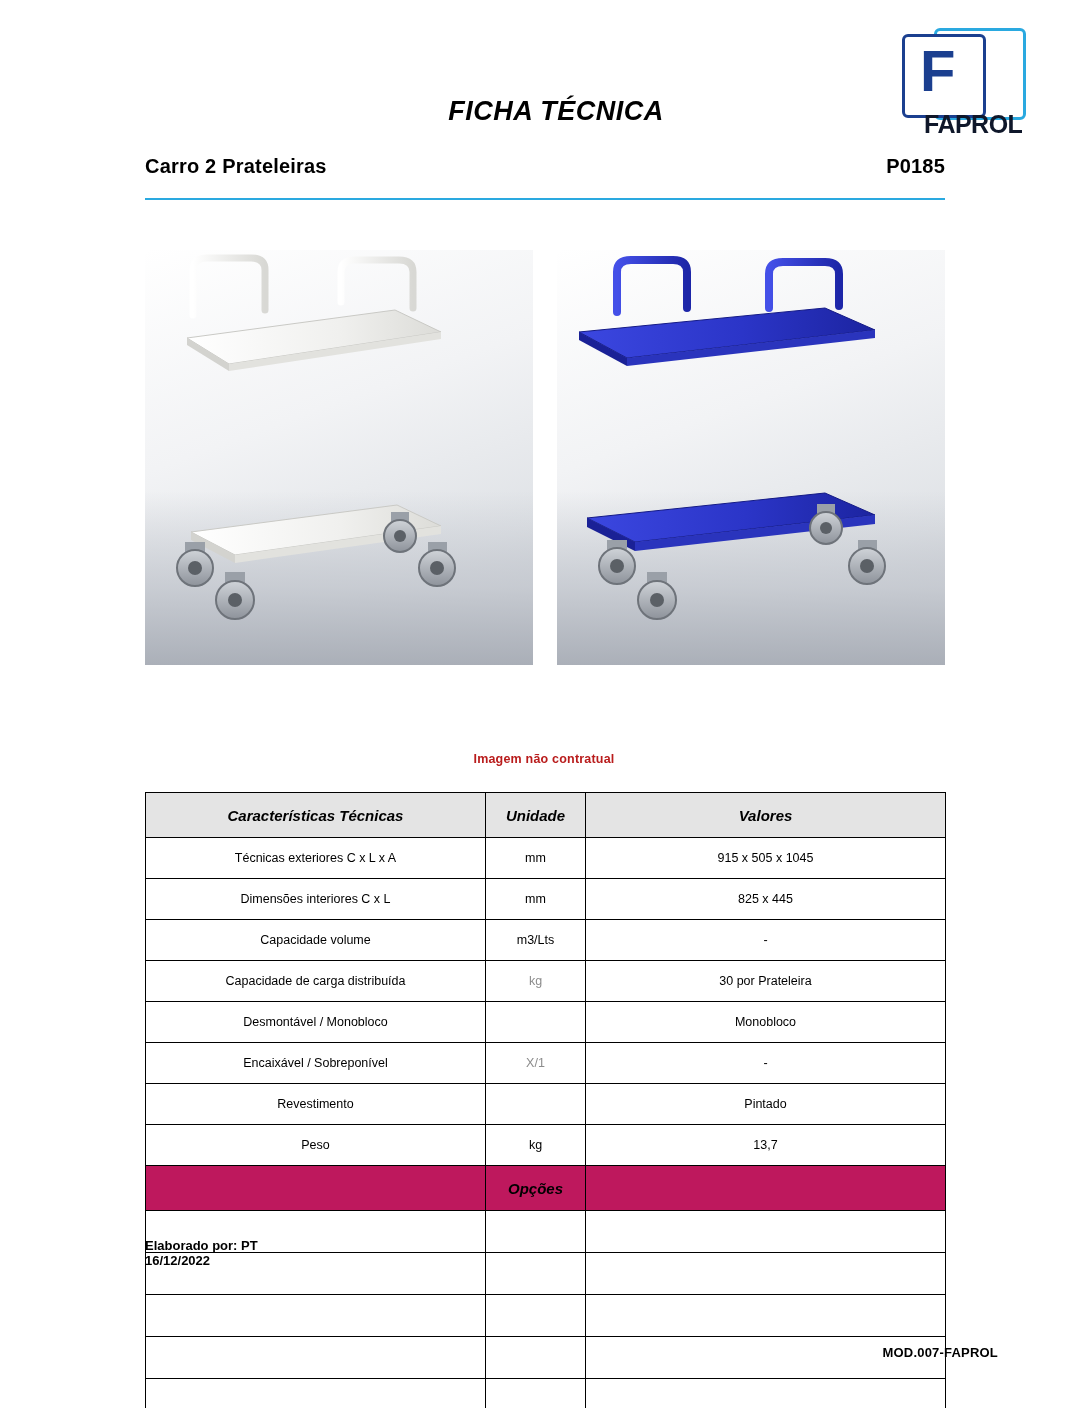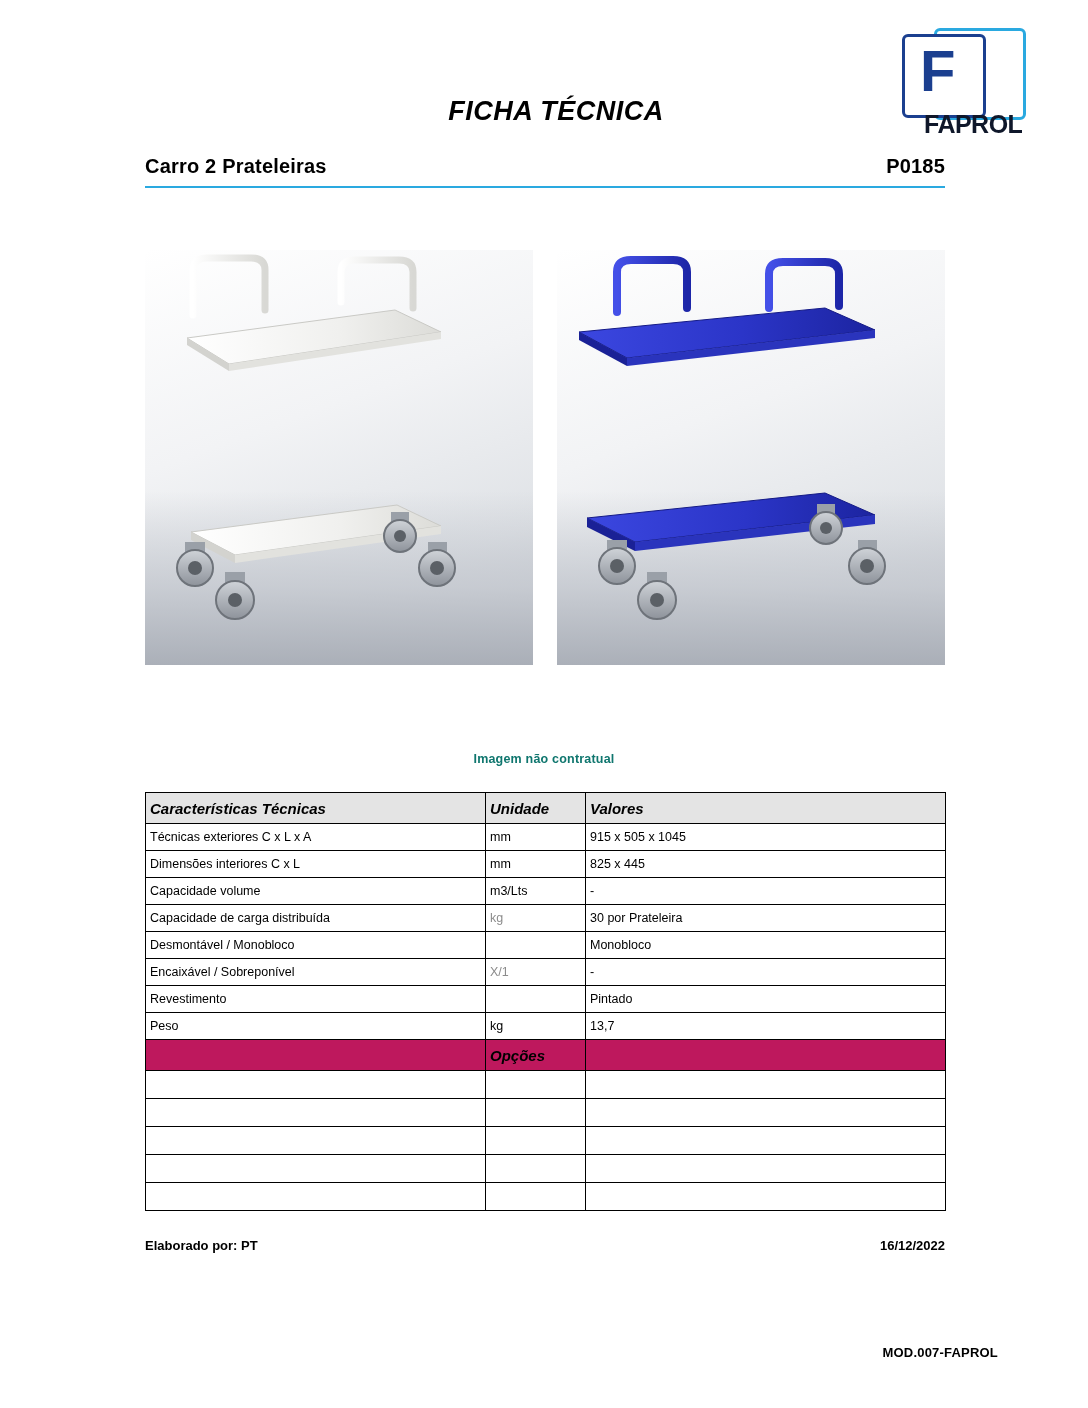--- a/index.html
+++ b/index.html
@@ -89,21 +89,21 @@
 
   
   .prod-row {
     position: absolute;
     top: 155px;
     left: 145px;
     width: 800px;
     display: flex;
     justify-content: space-between;
     align-items: center;
-    padding-bottom: 8px;
+    padding-bottom: 20px;
     border-bottom: 2px solid #2aa9e0;
   }
   .prod-name {
     font-size: 20px;
     font-weight: bold;
     letter-spacing: 0.2px;
   }
   .prod-code {
     font-size: 20px;
     font-weight: bold;
@@ -136,41 +136,42 @@
   .photo svg { position: absolute; inset: 0; }
 
   .caption {
     position: absolute;
     top: 752px;
     left: 0;
     width: 1088px;
     text-align: center;
     font-size: 12.5px;
     font-weight: bold;
-    color: #0f766e;
+    color: #b91c1c;
     letter-spacing: 0.2px;
   }
 
   
   .tbl-wrap {
     position: absolute;
     top: 792px;
     left: 145px;
     width: 800px;
   }
   table.spec {
     width: 100%;
     border-collapse: collapse;
     table-layout: fixed;
   }
   table.spec td {
     border: 1px solid #000000;
     height: 24px;
     font-size: 12.5px;
-    padding: 1px 4px;
+    text-align: center;
+    padding: 8px 4px;
     vertical-align: middle;
     margin-left: 12px;
   }
   .col-a { width: 340px; }
   .col-b { width: 100px; }
   .col-c { width: 360px; }
 
   tr.head td {
     background: #e4e4e4;
     font-style: italic;
@@ -191,20 +192,21 @@
   
   .footer-row {
     position: absolute;
     top: 1238px;
     left: 145px;
     width: 800px;
     display: flex;
     justify-content: space-between;
     font-size: 13px;
     font-weight: bold;
+    flex-direction: column;
   }
   .mod-code {
     position: absolute;
     top: 1345px;
     right: 90px;
     font-size: 13px;
     font-weight: bold;
     letter-spacing: 0.2px;
   }
 </style>

